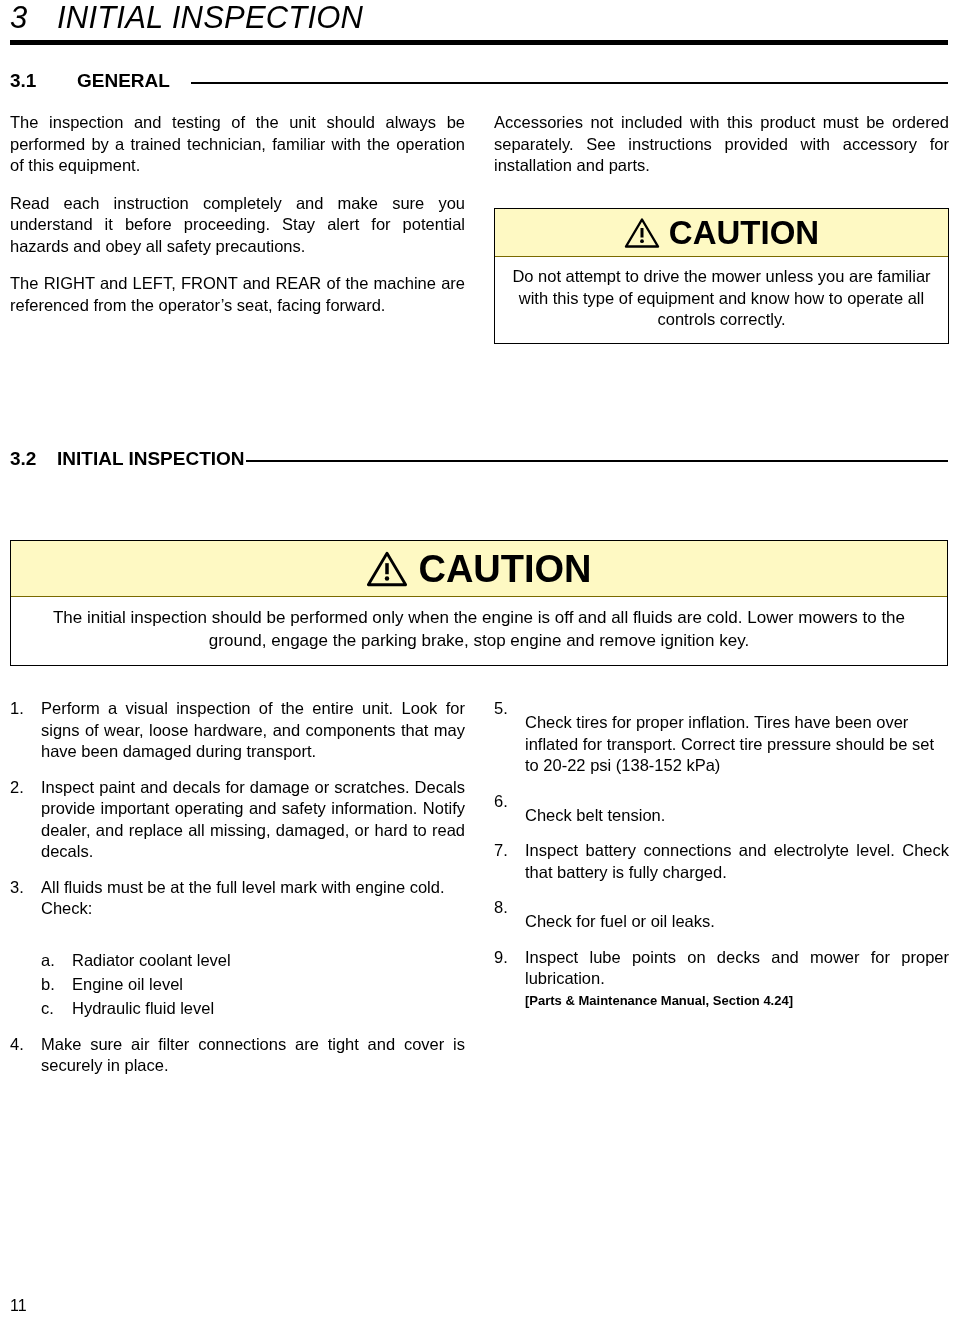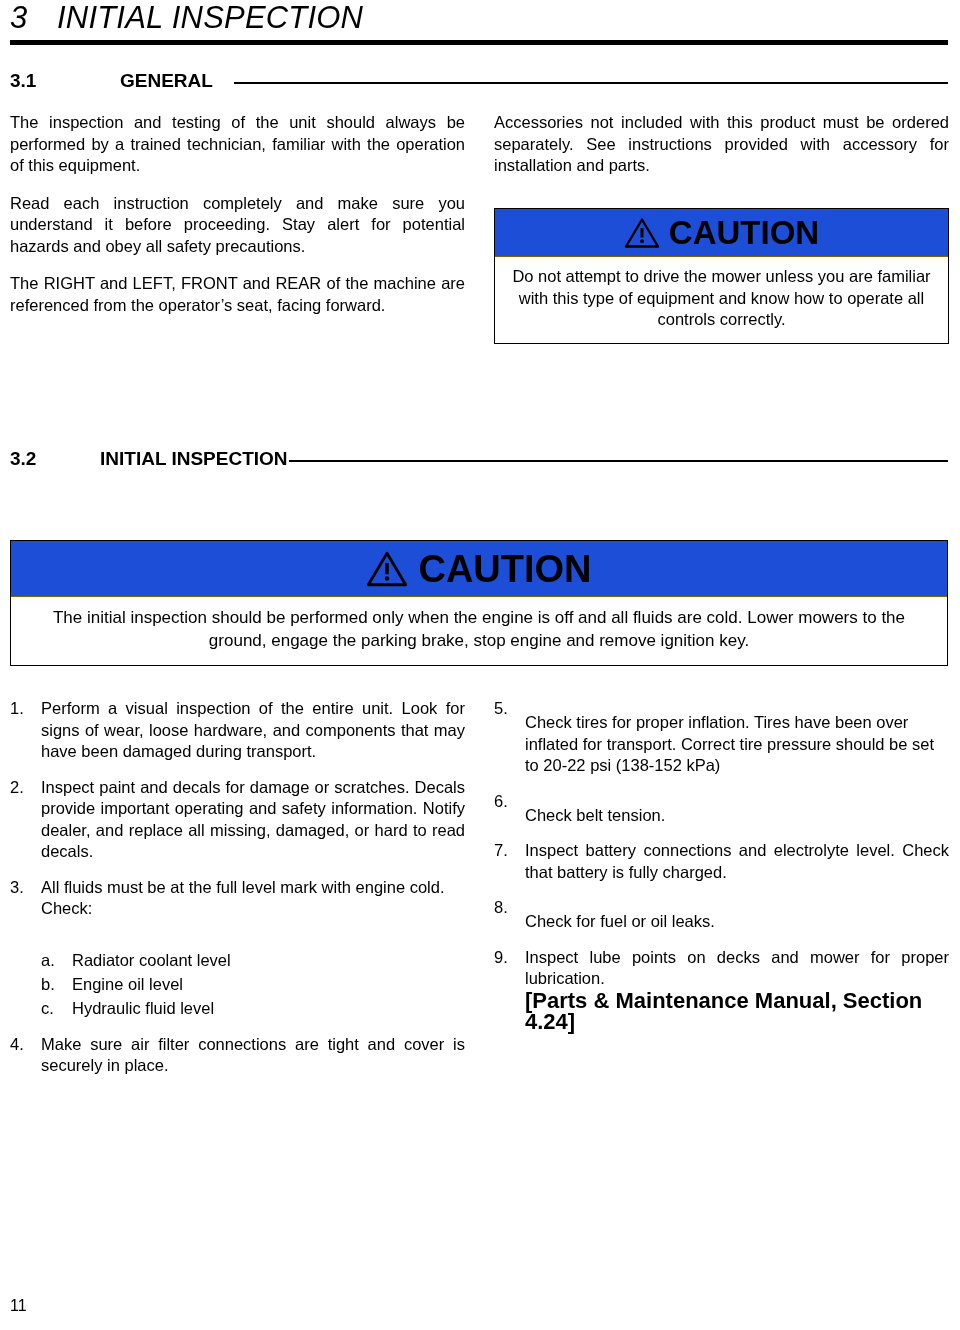--- a/index.html
+++ b/index.html
@@ -60,21 +60,20 @@
     font-weight: bold;
     font-size: 19px;
   }
   .section-num {
     flex: 0 0 47px;
     width: 47px;
   }
   .section-label {
     white-space: nowrap;
     padding-right: 1px;
-    margin-left: 43px;
   }
   .section-line {
     flex: 1 1 auto;
     border-bottom: 2px solid #000;
     position: relative;
     top: -3px;
     margin-left: 0px;
   }
 
   #heading-31 { top: 70px; gap: 20px; }
@@ -96,21 +95,21 @@
   }
   .body-text:last-child { margin-bottom: 0; }
 
   
   .caution-box {
     border: 1px solid #000000;
     background: #ffffff;
     box-sizing: border-box;
   }
   .caution-header {
-    background: #1d4ed8;
+    background: #fef9c3;
     border-bottom: 1px solid #7a6a00;
     display: flex;
     align-items: center;
     justify-content: center;
     box-sizing: border-box;
   }
   .caution-header .warn-tri {
     display: block;
   }
   .caution-word {
@@ -200,21 +199,21 @@
     font-size: 16.5px;
     line-height: 24px;
   }
   .sub-marker {
     flex: 0 0 31px;
     width: 31px;
     margin-left: 31px;
   }
   .ref-note {
     margin: 0 0 0 31px;
-    font-size: 22px;
+    font-size: 13px;
     line-height: 21.5px;
     font-weight: bold;
   }
 
   #list-left  { position: absolute; left: 10px;  top: 698px; width: 455px; }
   #list-right { position: absolute; left: 494px; top: 698px; width: 455px; }
 
   
   .page-number {
     position: absolute;

